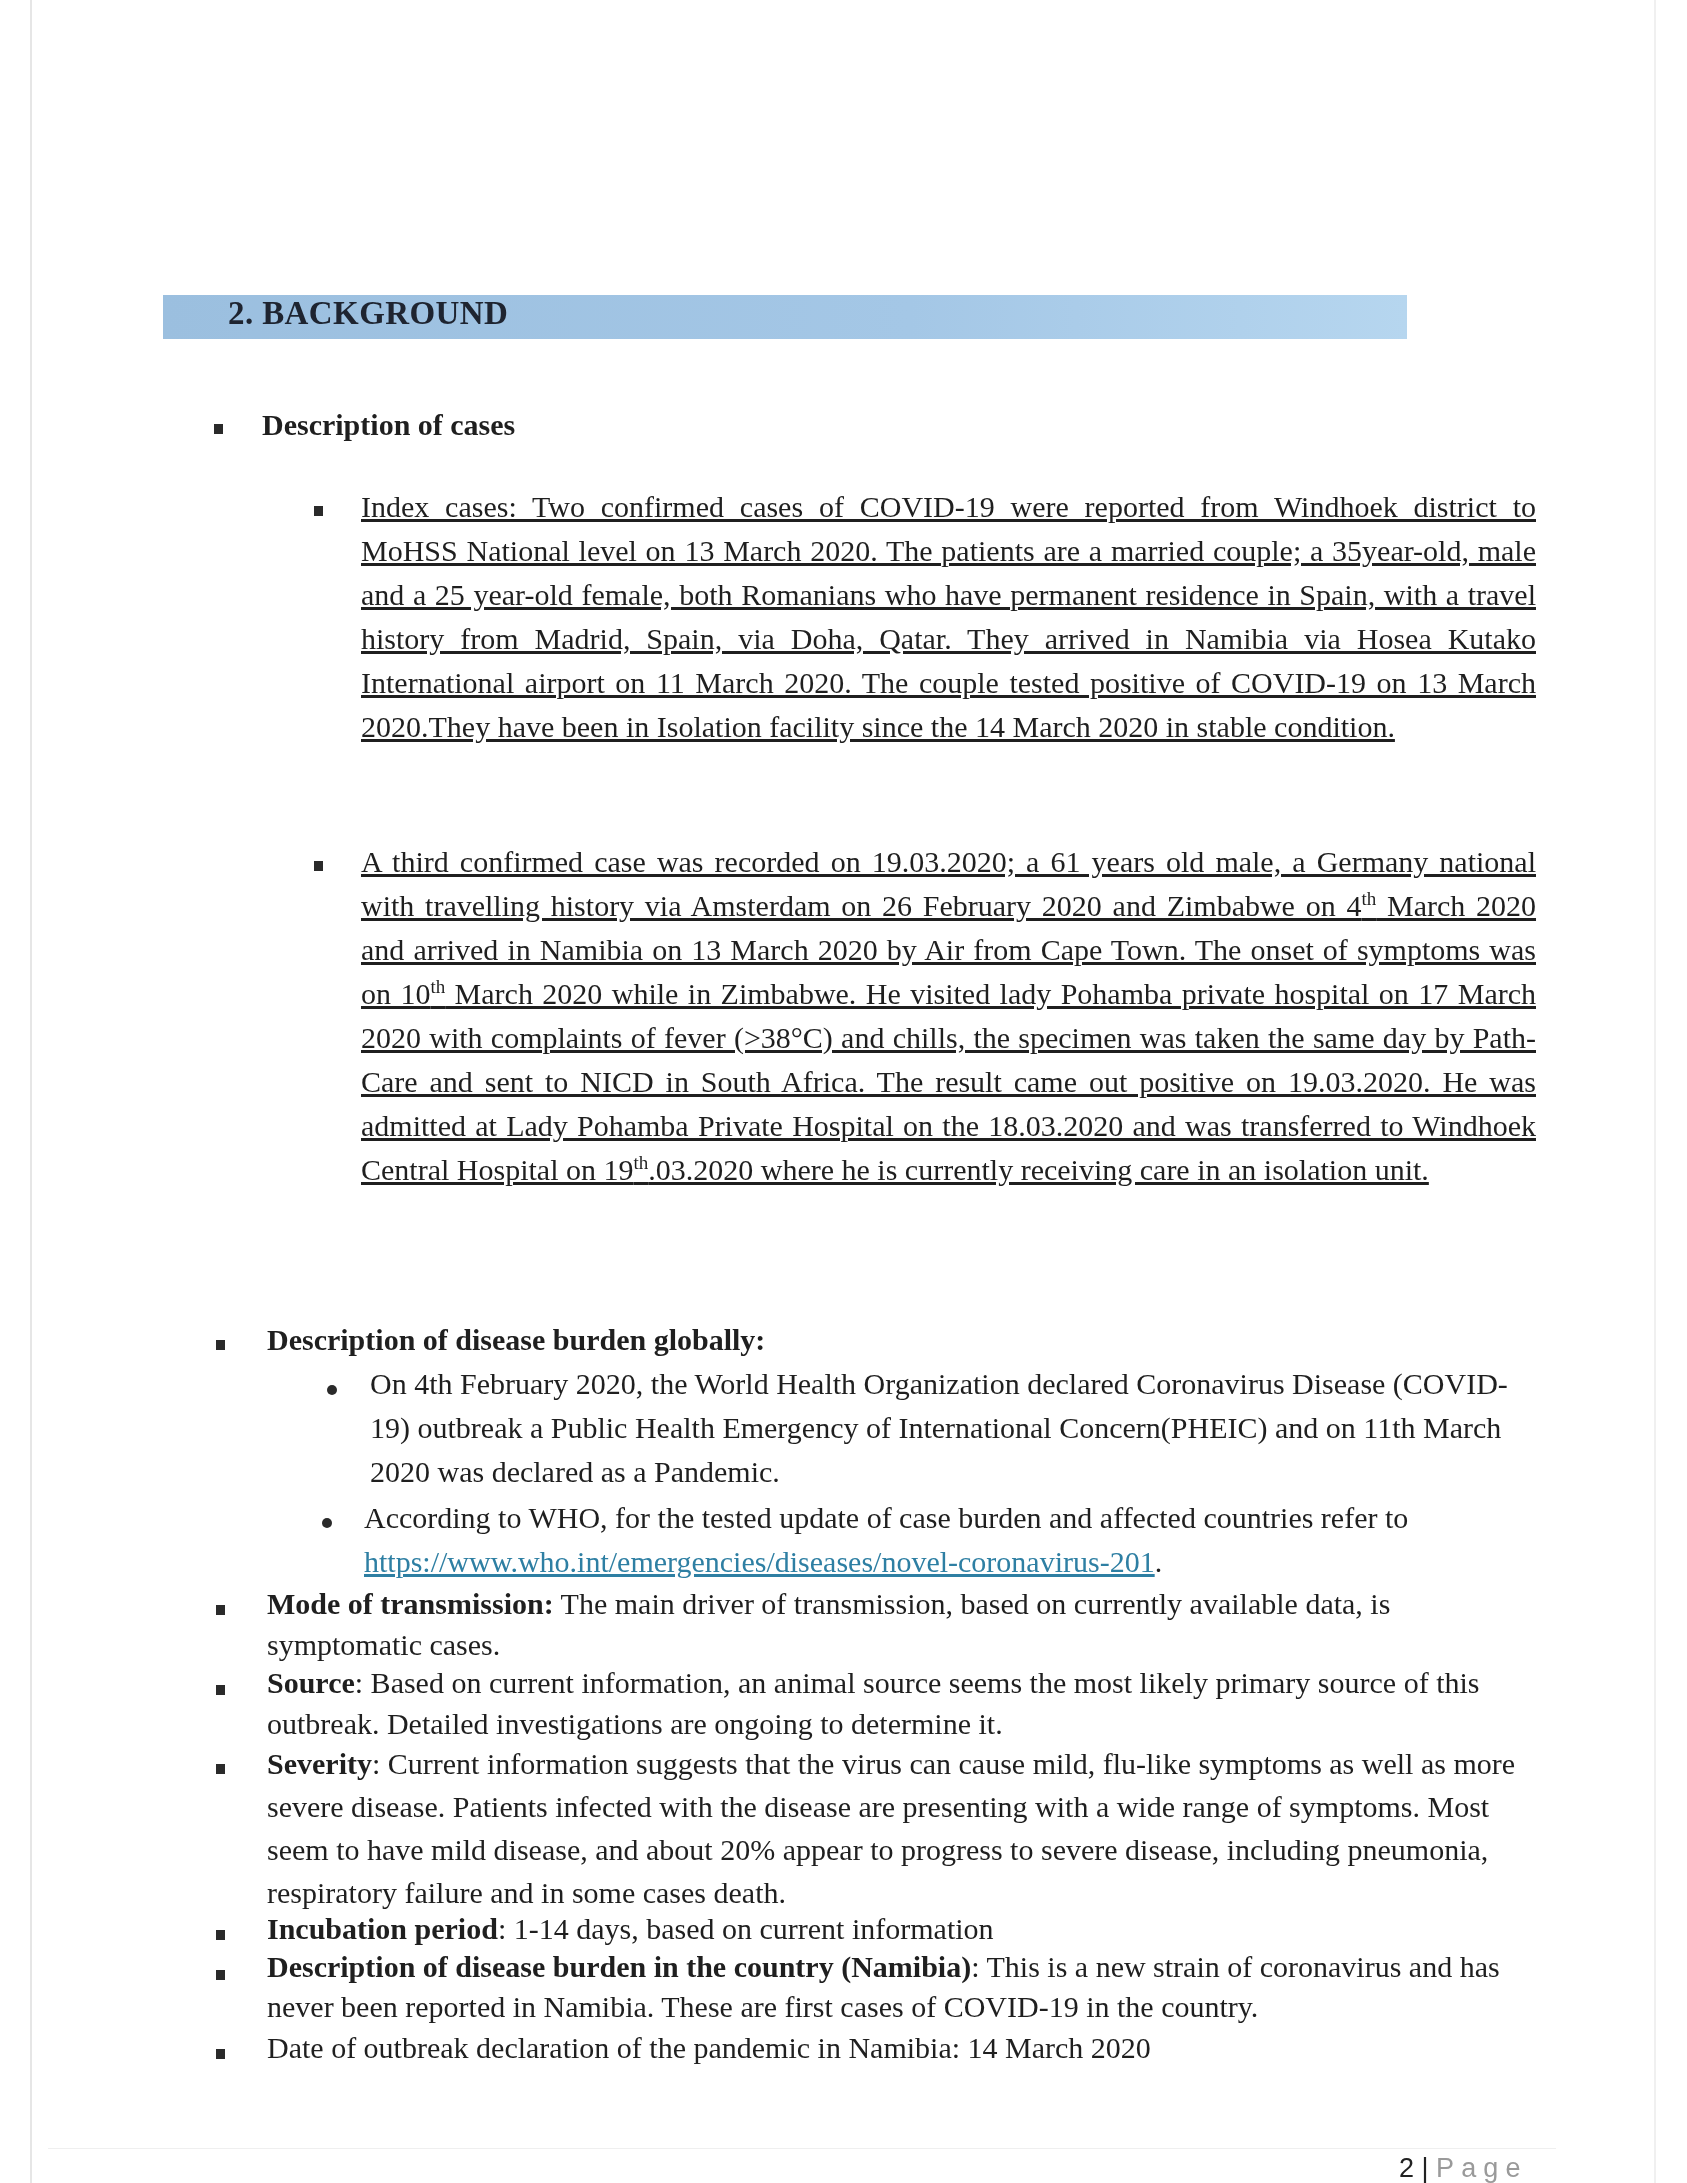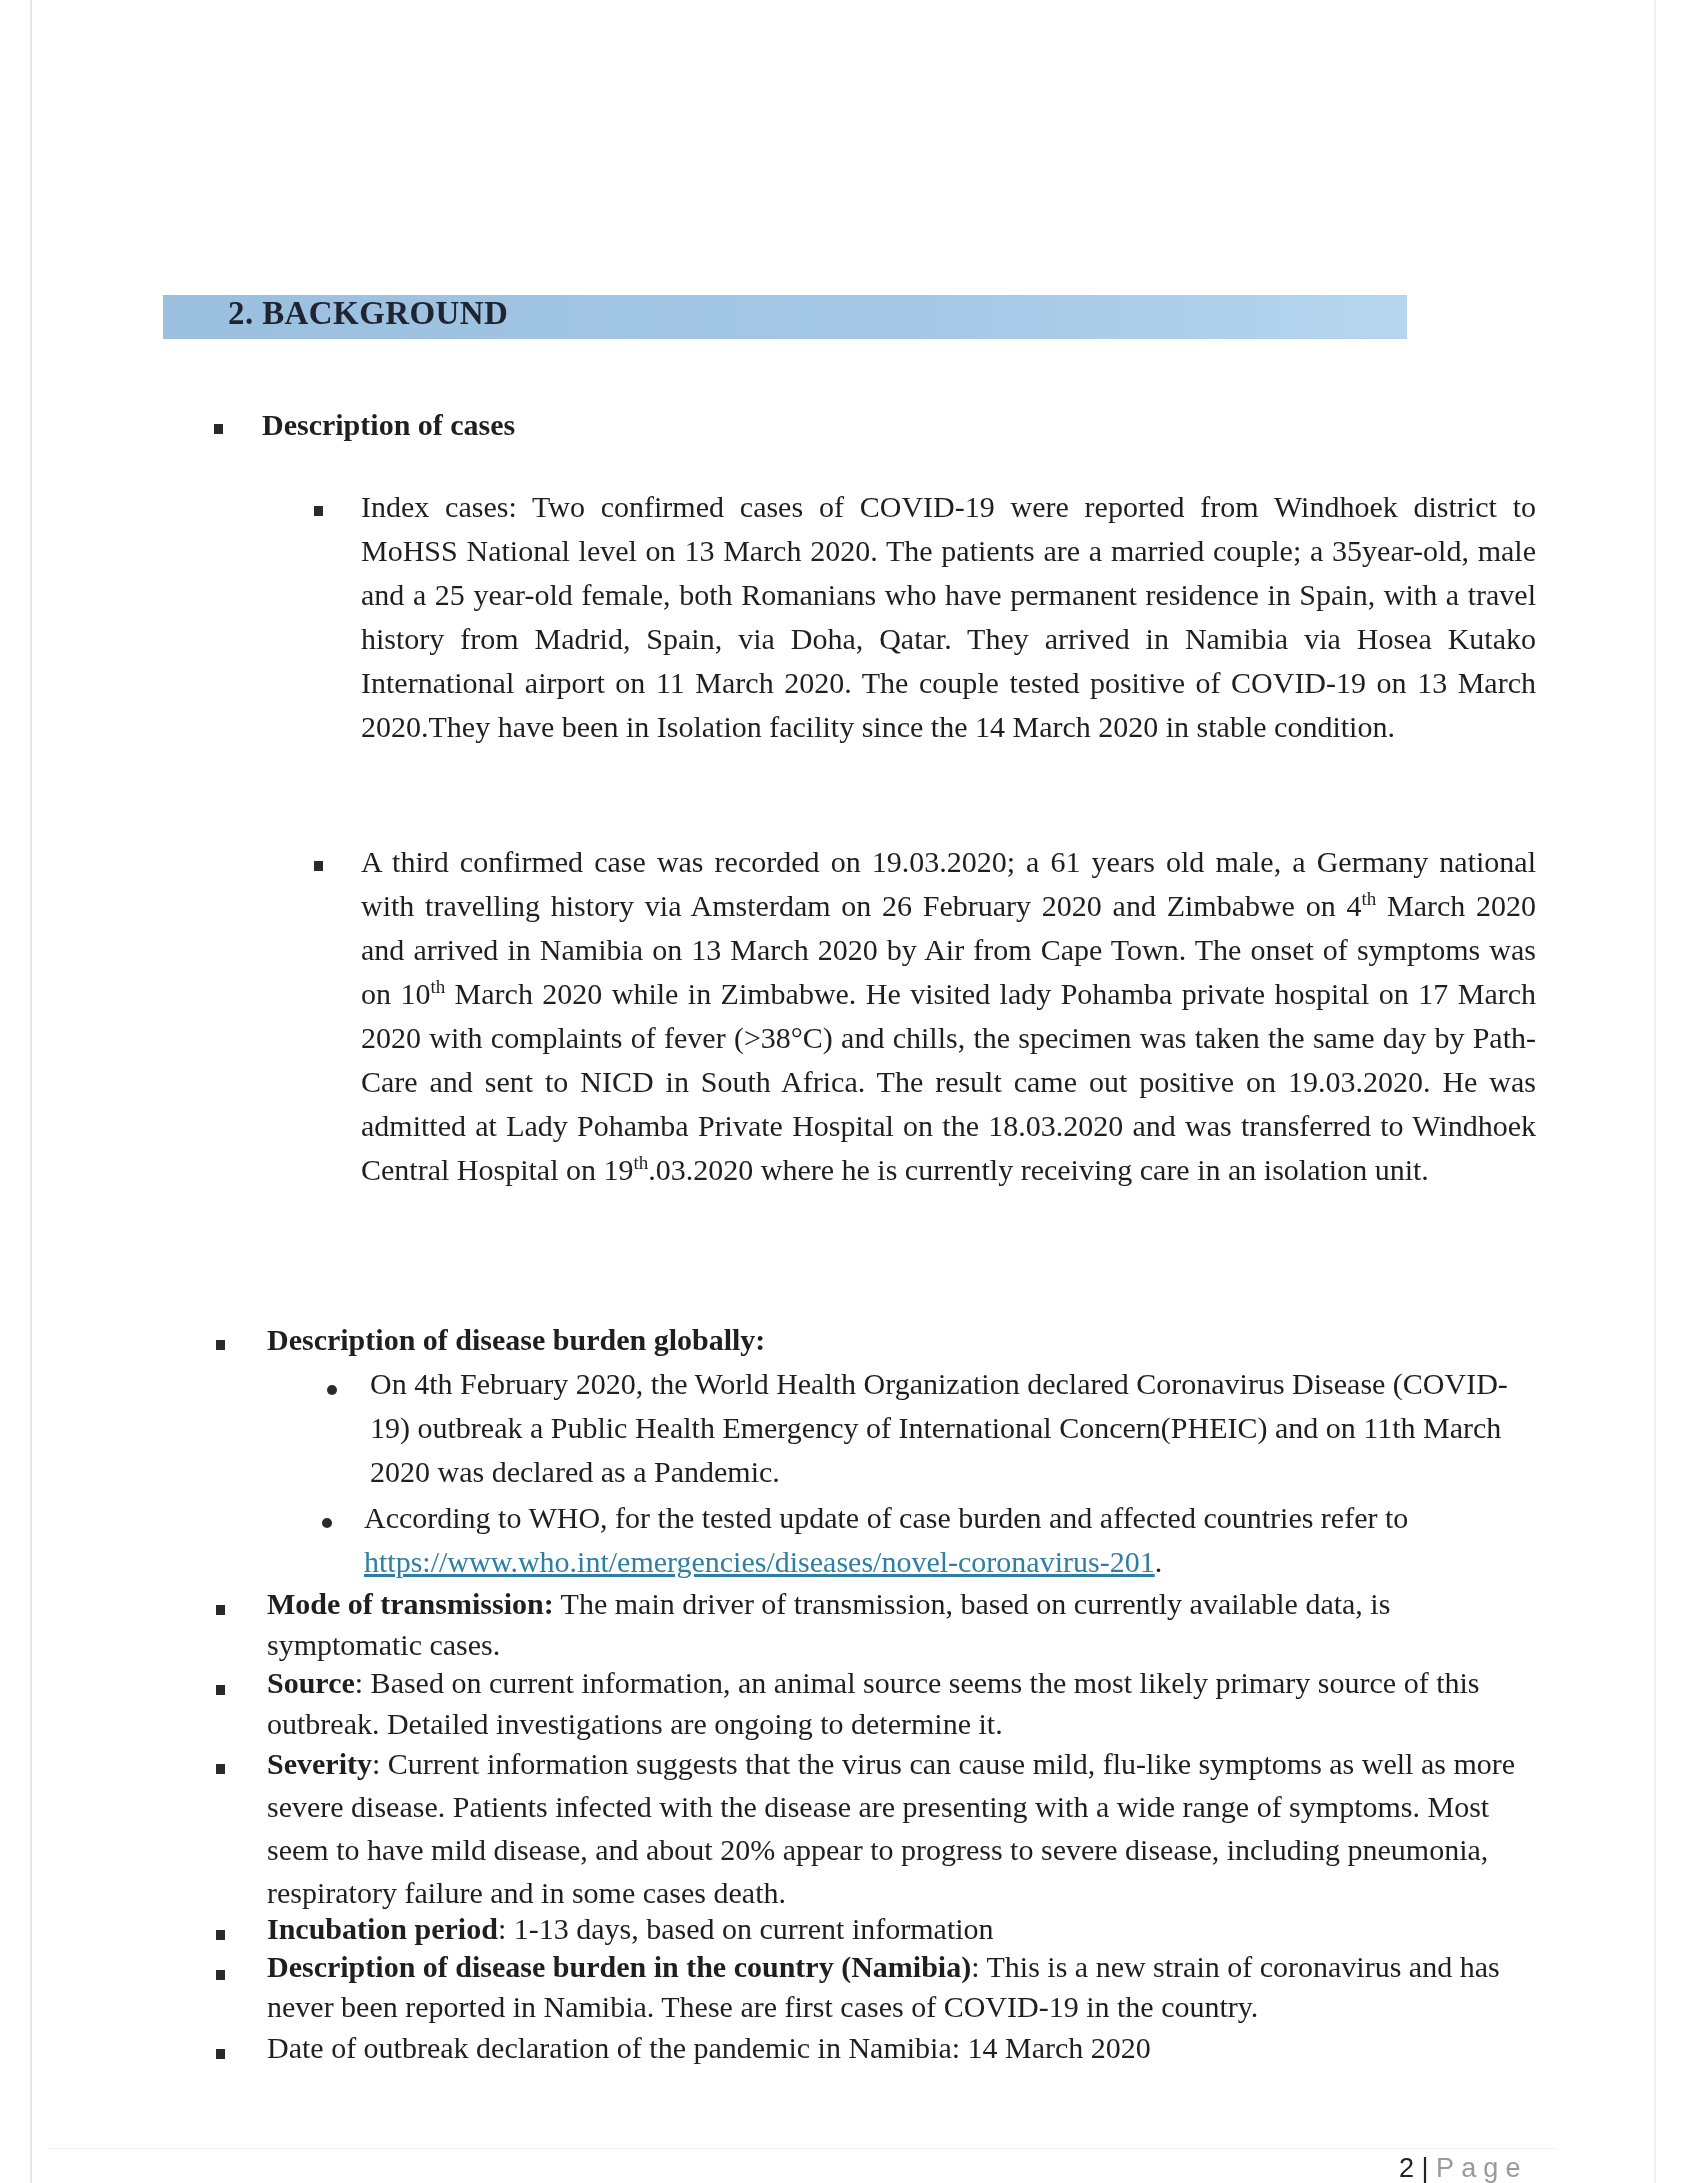--- a/index.html
+++ b/index.html
@@ -25,21 +25,21 @@
       margin-left: 65px; font-weight: bold; font-size: 33px; color: #1e2430;
       letter-spacing: 0.4px;
     }
     .block { position: absolute; font-size: 30px; line-height: 44px; }
     .sq-bullet {
       position: absolute; width: 8.7px; height: 10.3px; background: #2a2a2a;
     }
     .dot-bullet {
       position: absolute; width: 10.3px; height: 10.3px; border-radius: 50%; background: #2a2a2a;
     }
-    .justify { text-align: justify; text-align-last: left; }
+    .justify { text-align: justify; text-align-last: left; text-decoration: underline; }
     b { font-weight: bold; }
     sup { font-size: 19px; line-height: 0; vertical-align: 11px; }
     .link { color: #2e7fa3; text-decoration: underline; text-decoration-color: #2e7fa3; margin-top: 40px; }
     .footer {
       position: absolute; left: 1399px; top: 2153px; font-family: "Liberation Sans", "DejaVu Sans", sans-serif;
       font-size: 27px; color: #222;
     }
     .footer .page-word { color: #9a9a9a; letter-spacing: 7.1px; }
     .footer-rule {
       position: absolute; left: 48px; top: 2148px; width: 1508px; height: 0.8px; background: #efefef;
@@ -79,21 +79,21 @@
 <div class="sq-bullet" style="left:216px; top:1605px;"></div>
 <div class="block" style="left:267px; top:1583px; width:1239px; line-height:41px;"><b>Mode of transmission:</b><span> The main driver of transmission, based on currently available data, is symptomatic cases.</span></div>
 
 <div class="sq-bullet" style="left:216px; top:1685px;"></div>
 <div class="block" style="left:267px; top:1662px; width:1239px; line-height:41px;"><b>Source</b><span>: Based on current information, an animal source seems the most likely primary source of this outbreak. Detailed investigations are ongoing to determine it.</span></div>
 
 <div class="sq-bullet" style="left:216px; top:1764px;"></div>
 <div class="block" style="left:267px; top:1742px; width:1254px; line-height:43px;"><b>Severity</b><span>: Current information suggests that the virus can cause mild, flu-like symptoms as well as more severe disease. Patients infected with the disease are presenting with a wide range of symptoms. Most seem to have mild disease, and about 20% appear to progress to severe disease, including pneumonia, respiratory failure and in some cases death.</span></div>
 
 <div class="sq-bullet" style="left:216px; top:1930px;"></div>
-<div class="block" style="left:267px; top:1908px; width:1239px; line-height:41px;"><b>Incubation period</b><span>: 1-13 days, based on current information</span></div>
+<div class="block" style="left:267px; top:1908px; width:1239px; line-height:41px;"><b>Incubation period</b><span>: 1-14 days, based on current information</span></div>
 
 <div class="sq-bullet" style="left:216px; top:1970px;"></div>
 <div class="block" style="left:267px; top:1947px; width:1254px; line-height:40px;"><b>Description of disease burden in the country (Namibia)</b><span>: This is a new strain of coronavirus and has never been reported in Namibia. These are first cases of COVID-19 in the country.</span></div>
 
 <div class="sq-bullet" style="left:216px; top:2049px;"></div>
 <div class="block" style="left:267px; top:2027px; width:1239px; line-height:41px;font-family:Liberation Serif, serif;"><span>Date of outbreak declaration of the pandemic in Namibia: 14 March 2020</span></div>
 
 <div class="footer-rule"></div>
 <div class="footer">
   <span>2</span>

